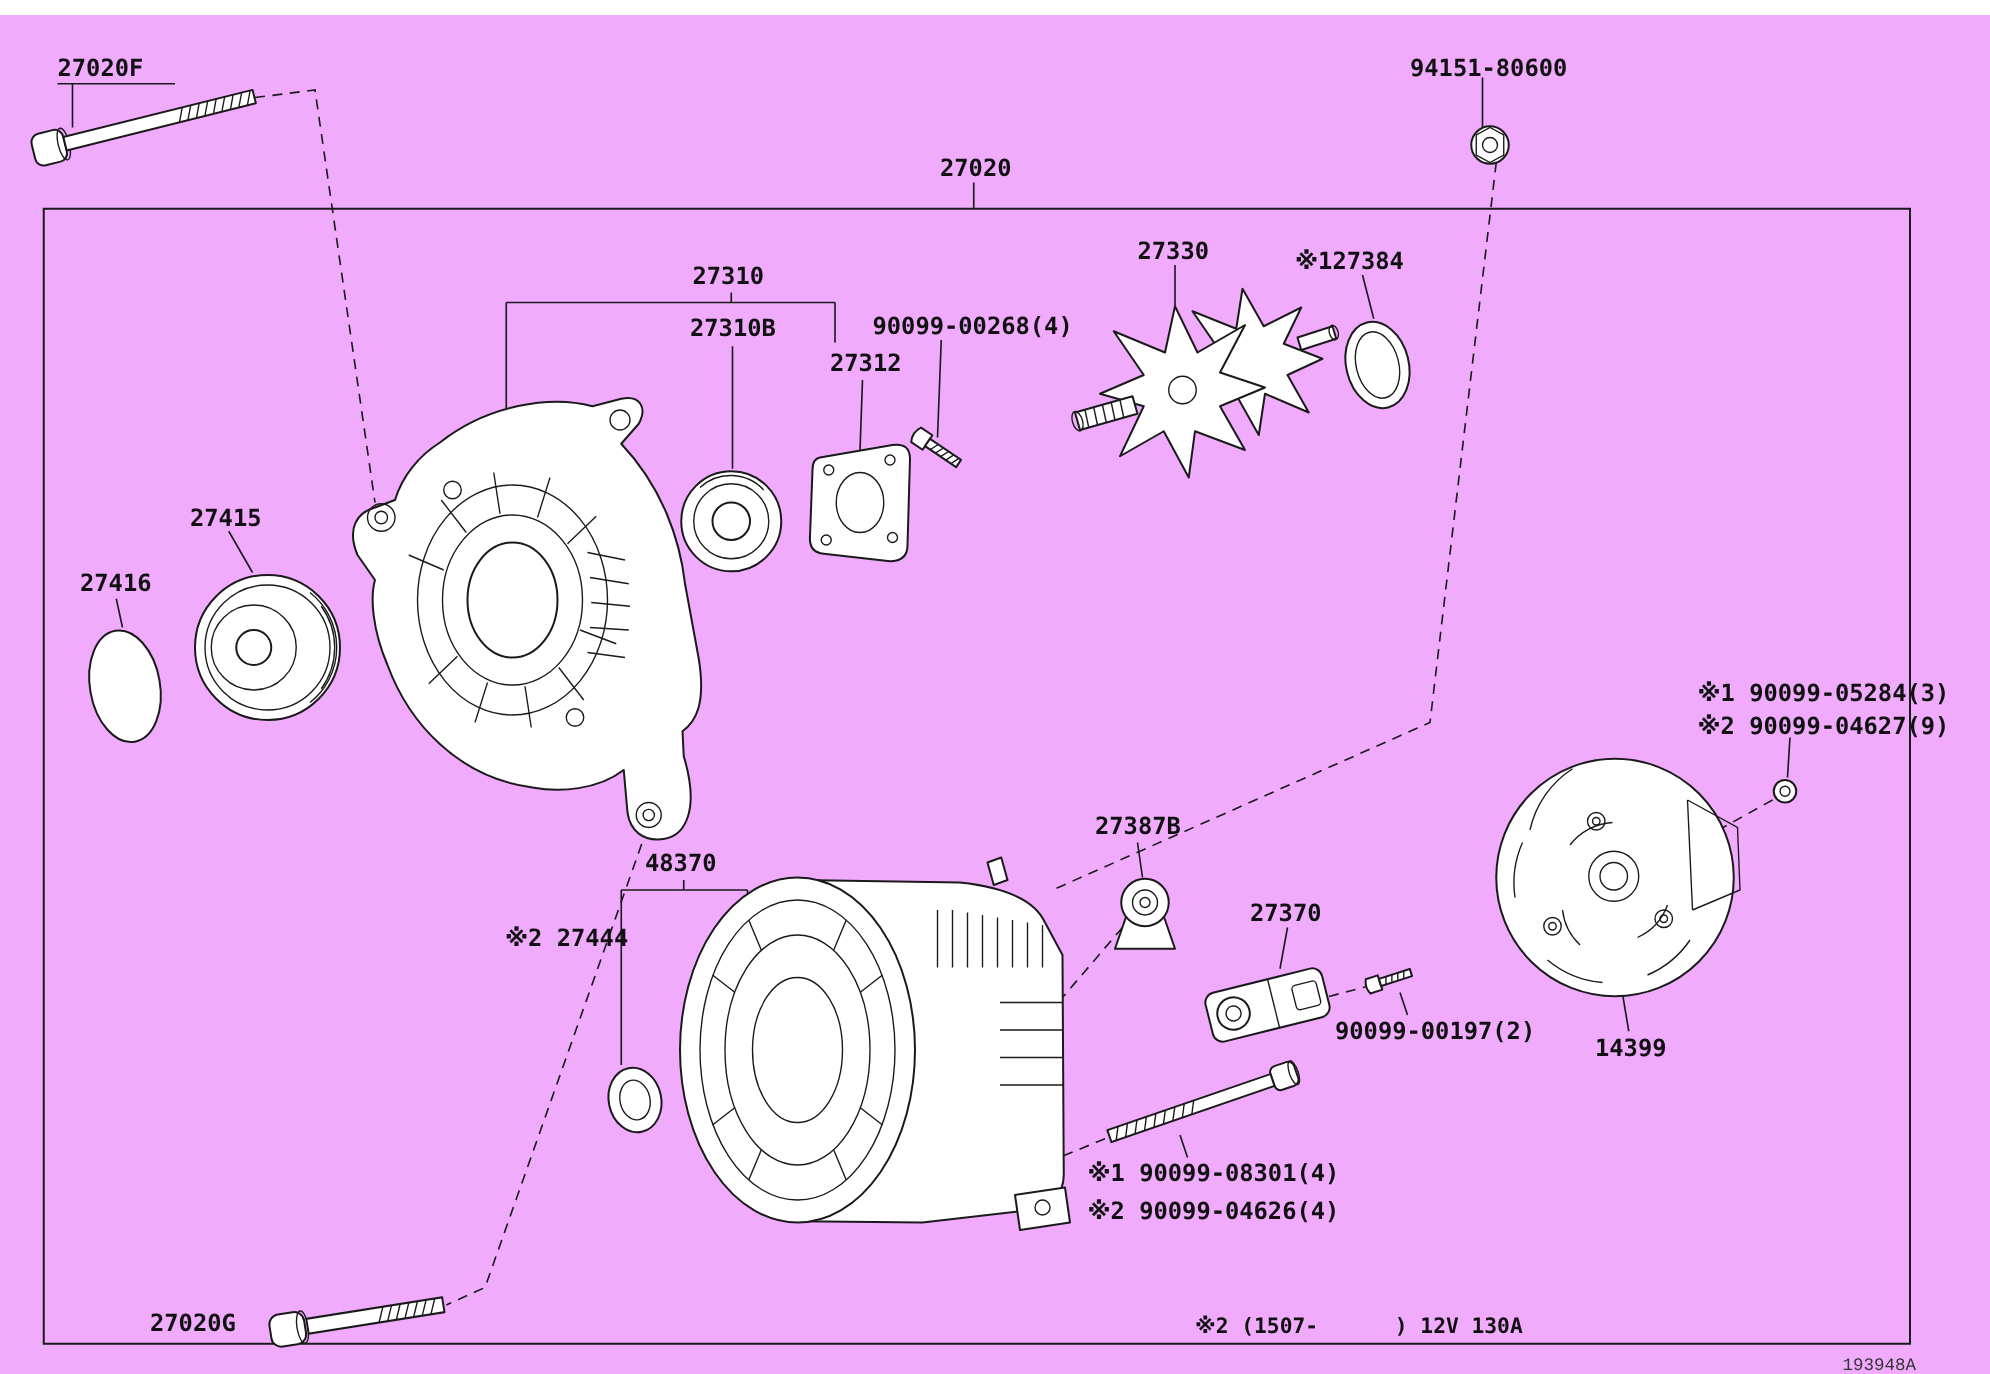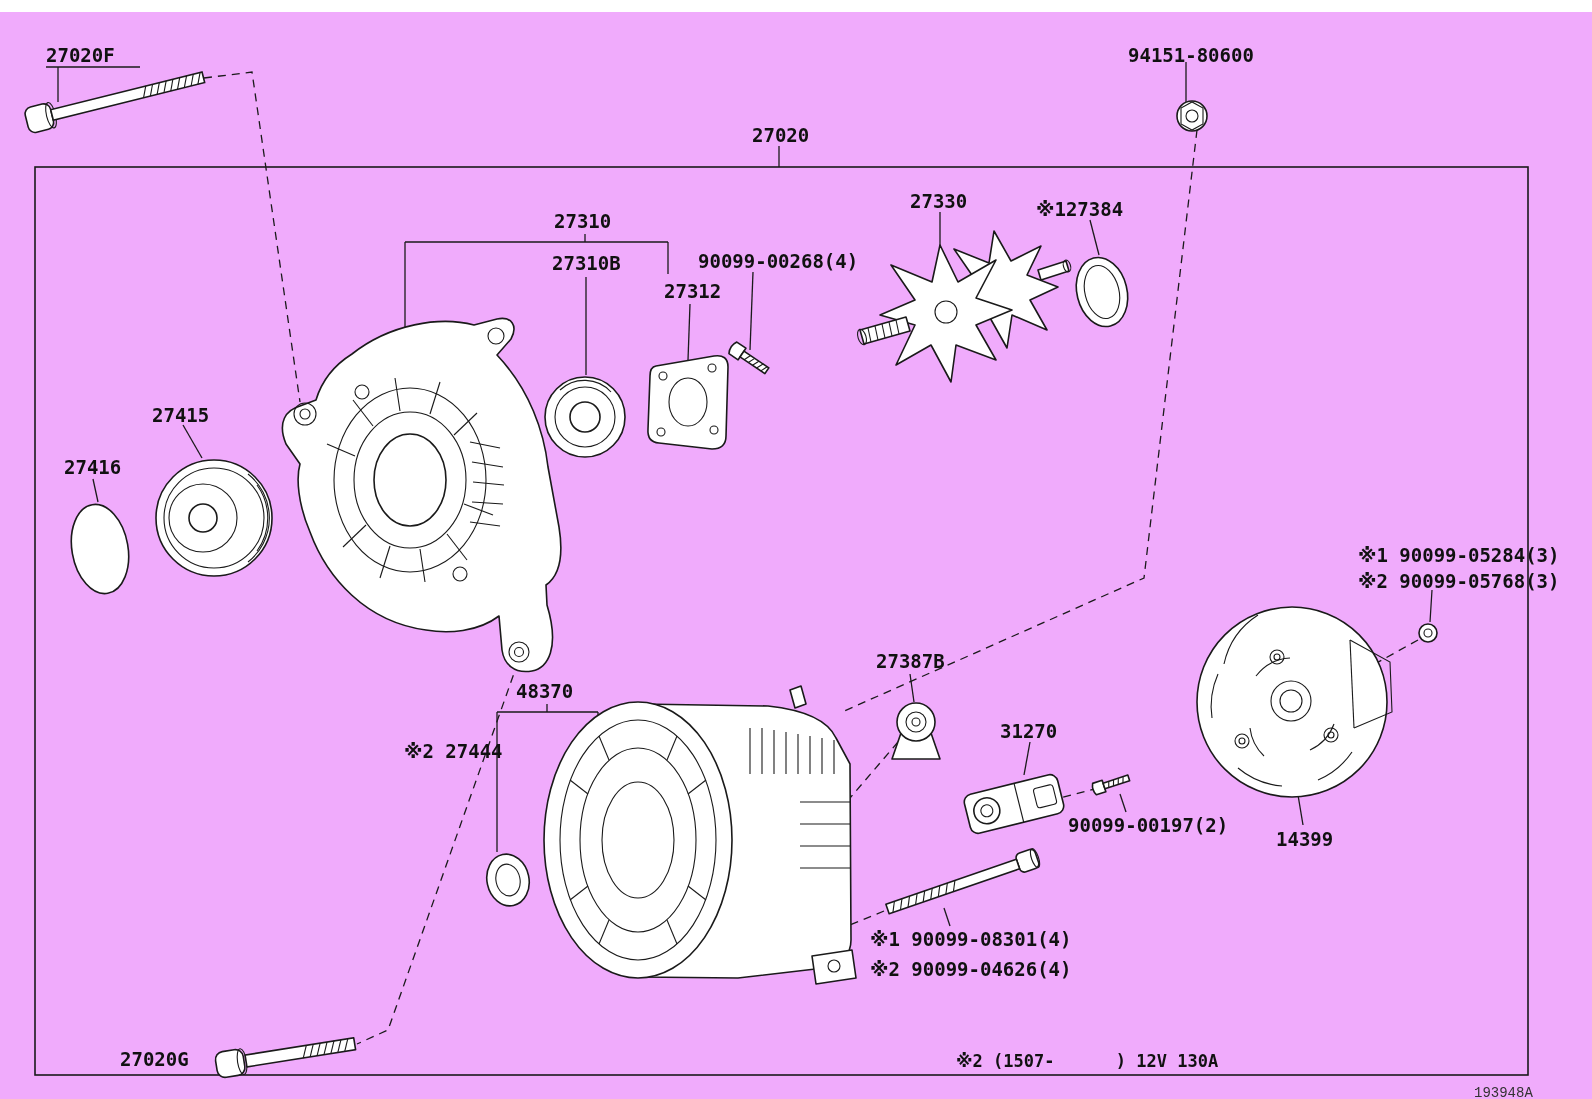--- a/index.html
+++ b/index.html
@@ -325,25 +325,25 @@
   <div class="lbl" style="left:752px;top:112px">27020</div>
   <div class="lbl" style="left:554px;top:198px">27310</div>
   <div class="lbl" style="left:552px;top:240px">27310B</div>
   <div class="lbl" style="left:698px;top:238px">90099-00268(4)</div>
   <div class="lbl" style="left:664px;top:268px">27312</div>
   <div class="lbl" style="left:910px;top:178px">27330</div>
   <div class="lbl" style="left:1036px;top:186px">※127384</div>
   <div class="lbl" style="left:152px;top:392px">27415</div>
   <div class="lbl" style="left:64px;top:444px">27416</div>
   <div class="lbl" style="left:1358px;top:532px">※1 90099-05284(3)</div>
-  <div class="lbl" style="left:1358px;top:558px">※2 90099-05768(3)</div>
+  <div class="lbl" style="left:1358px;top:558px">※2 90099-04627(9)</div>
   <div class="lbl" style="left:876px;top:638px">27387B</div>
   <div class="lbl" style="left:516px;top:668px">48370</div>
   <div class="lbl" style="left:404px;top:728px">※2 27444</div>
-  <div class="lbl" style="left:1000px;top:708px">31270</div>
+  <div class="lbl" style="left:1000px;top:708px">27370</div>
   <div class="lbl" style="left:1068px;top:802px">90099-00197(2)</div>
   <div class="lbl" style="left:1276px;top:816px">14399</div>
   <div class="lbl" style="left:870px;top:916px">※1 90099-08301(4)</div>
   <div class="lbl" style="left:870px;top:946px">※2 90099-04626(4)</div>
   <div class="lbl" style="left:120px;top:1036px">27020G</div>
 
   <div class="lbl note" style="left:956px;top:1038px">※2 (1507-      ) 12V 130A</div>
 
   <div class="lbl code" style="left:1474px;top:1070px">193948A</div>
 

